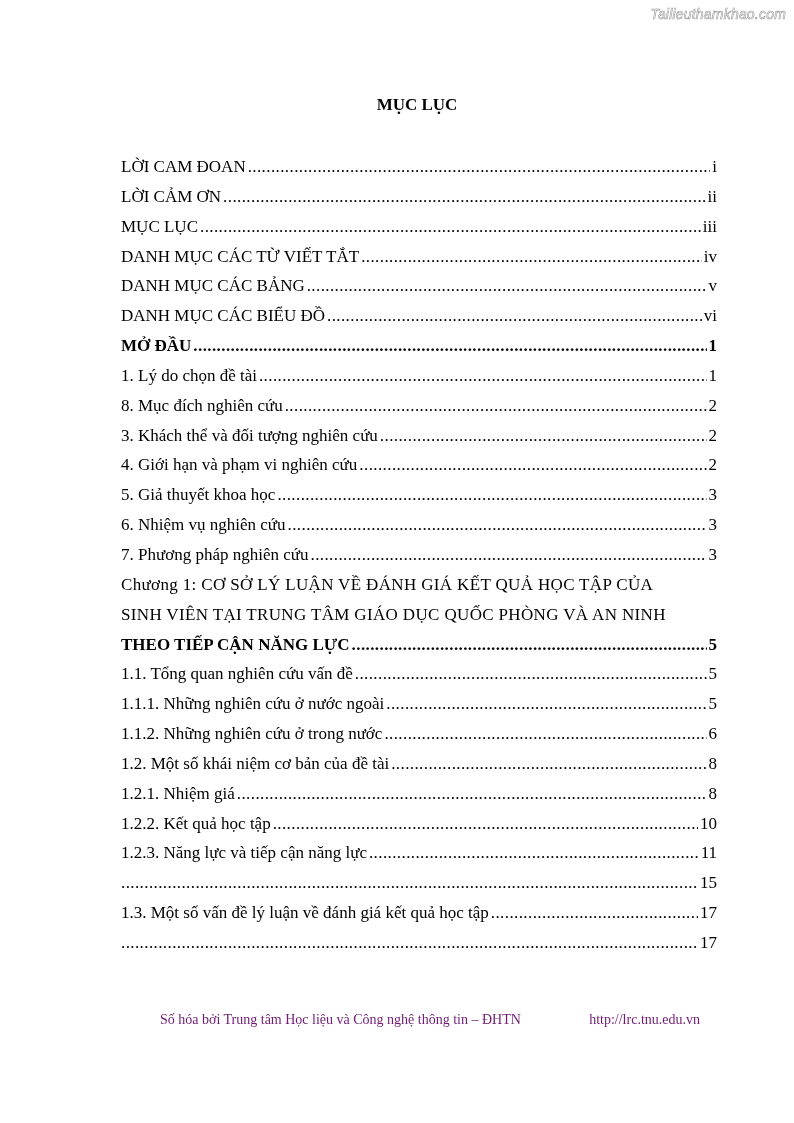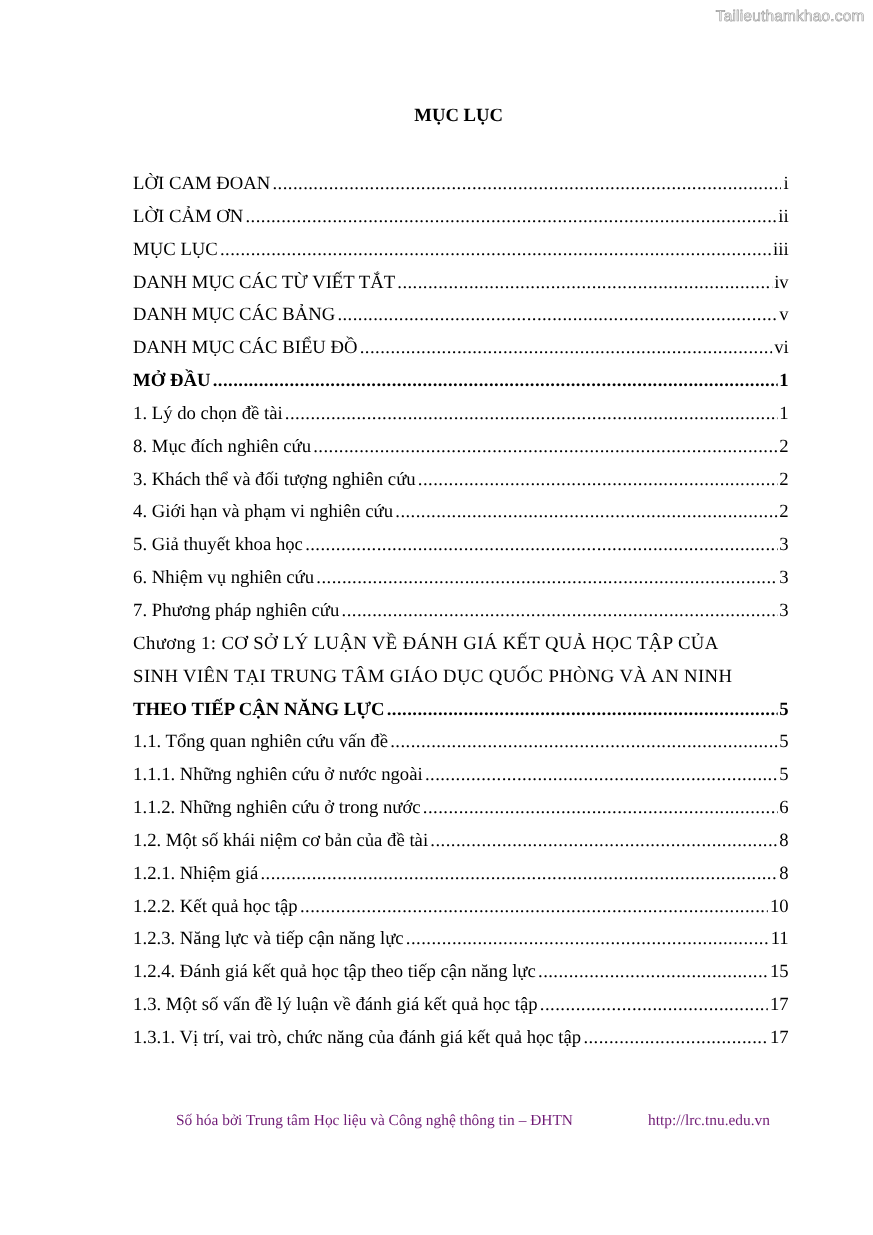--- a/index.html
+++ b/index.html
@@ -6,20 +6,21 @@
     body {
       width: 794px; height: 1123px; background: #ffffff; position: relative; overflow: hidden;
       font-family: "Liberation Serif", "DejaVu Serif", serif; color: #000;
     }
     .watermark {
       position: absolute; top: 6px; right: 8px;
       font-family: "Liberation Sans", "DejaVu Sans", sans-serif;
       font-size: 14px; color: #ffffff;
       -webkit-text-stroke: 0.6px #9a9a9a;
       letter-spacing: 0.2px;
+      font-style: italic;
     }
     .title {
       position: absolute; top: 95px; left: 0; width: 100%;
       text-align: center; font-weight: bold; font-size: 17px;
       padding-left: 40px; box-sizing: border-box;
     }
     .toc {
       position: absolute; top: 152px; left: 121px; width: 596px;
     }
     .row {
@@ -162,31 +163,29 @@
       <span class="label">1.2.2. Kết quả học tập</span>
       <span class="dots"></span>
       <span class="page">10</span>
     </div>
   <div class="row">
       <span class="label">1.2.3. Năng lực và tiếp cận năng lực</span>
       <span class="dots"></span>
       <span class="page">11</span>
     </div>
   <div class="row">
-      <span class="label">1.2.4. Đánh giá kết quả học tập theo tiếp cận năng lực</span>
       <span class="dots"></span>
       <span class="page">15</span>
     </div>
   <div class="row">
       <span class="label">1.3. Một số vấn đề lý luận về đánh giá kết quả học tập</span>
       <span class="dots"></span>
       <span class="page">17</span>
     </div>
   <div class="row">
-      <span class="label">1.3.1. Vị trí, vai trò, chức năng của đánh giá kết quả học tập</span>
       <span class="dots"></span>
       <span class="page">17</span>
     </div>
 </div>
 
 <div class="footer">
   <span>Số hóa bởi Trung tâm Học liệu và Công nghệ thông tin – ĐHTN</span>
   <span>http://lrc.tnu.edu.vn</span>
 </div>
 

